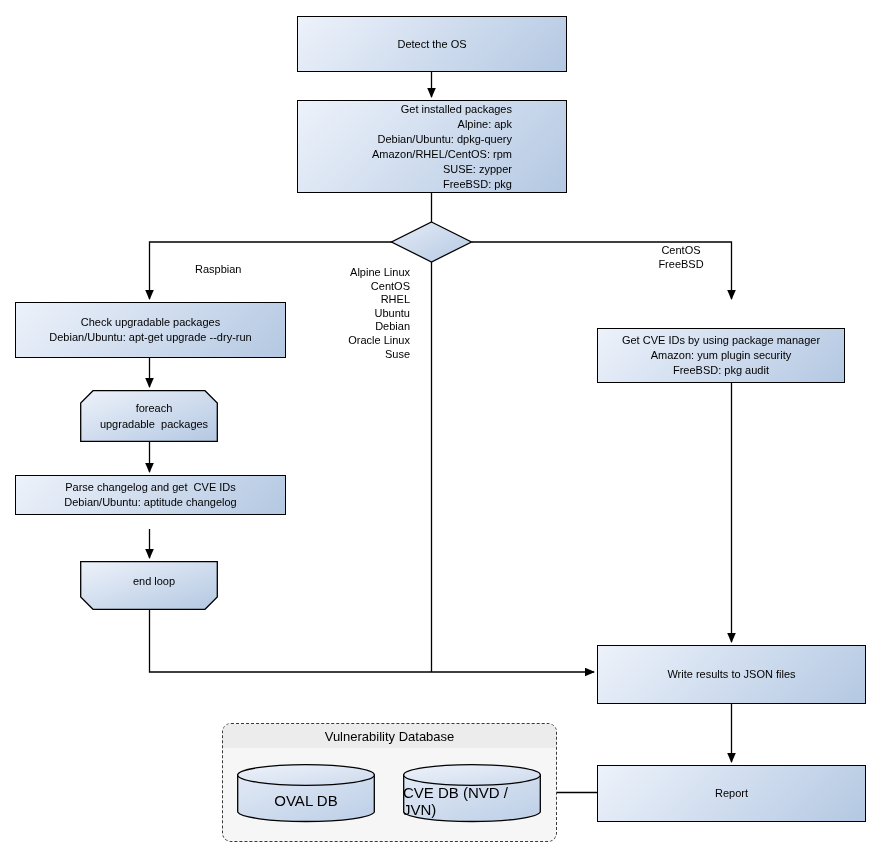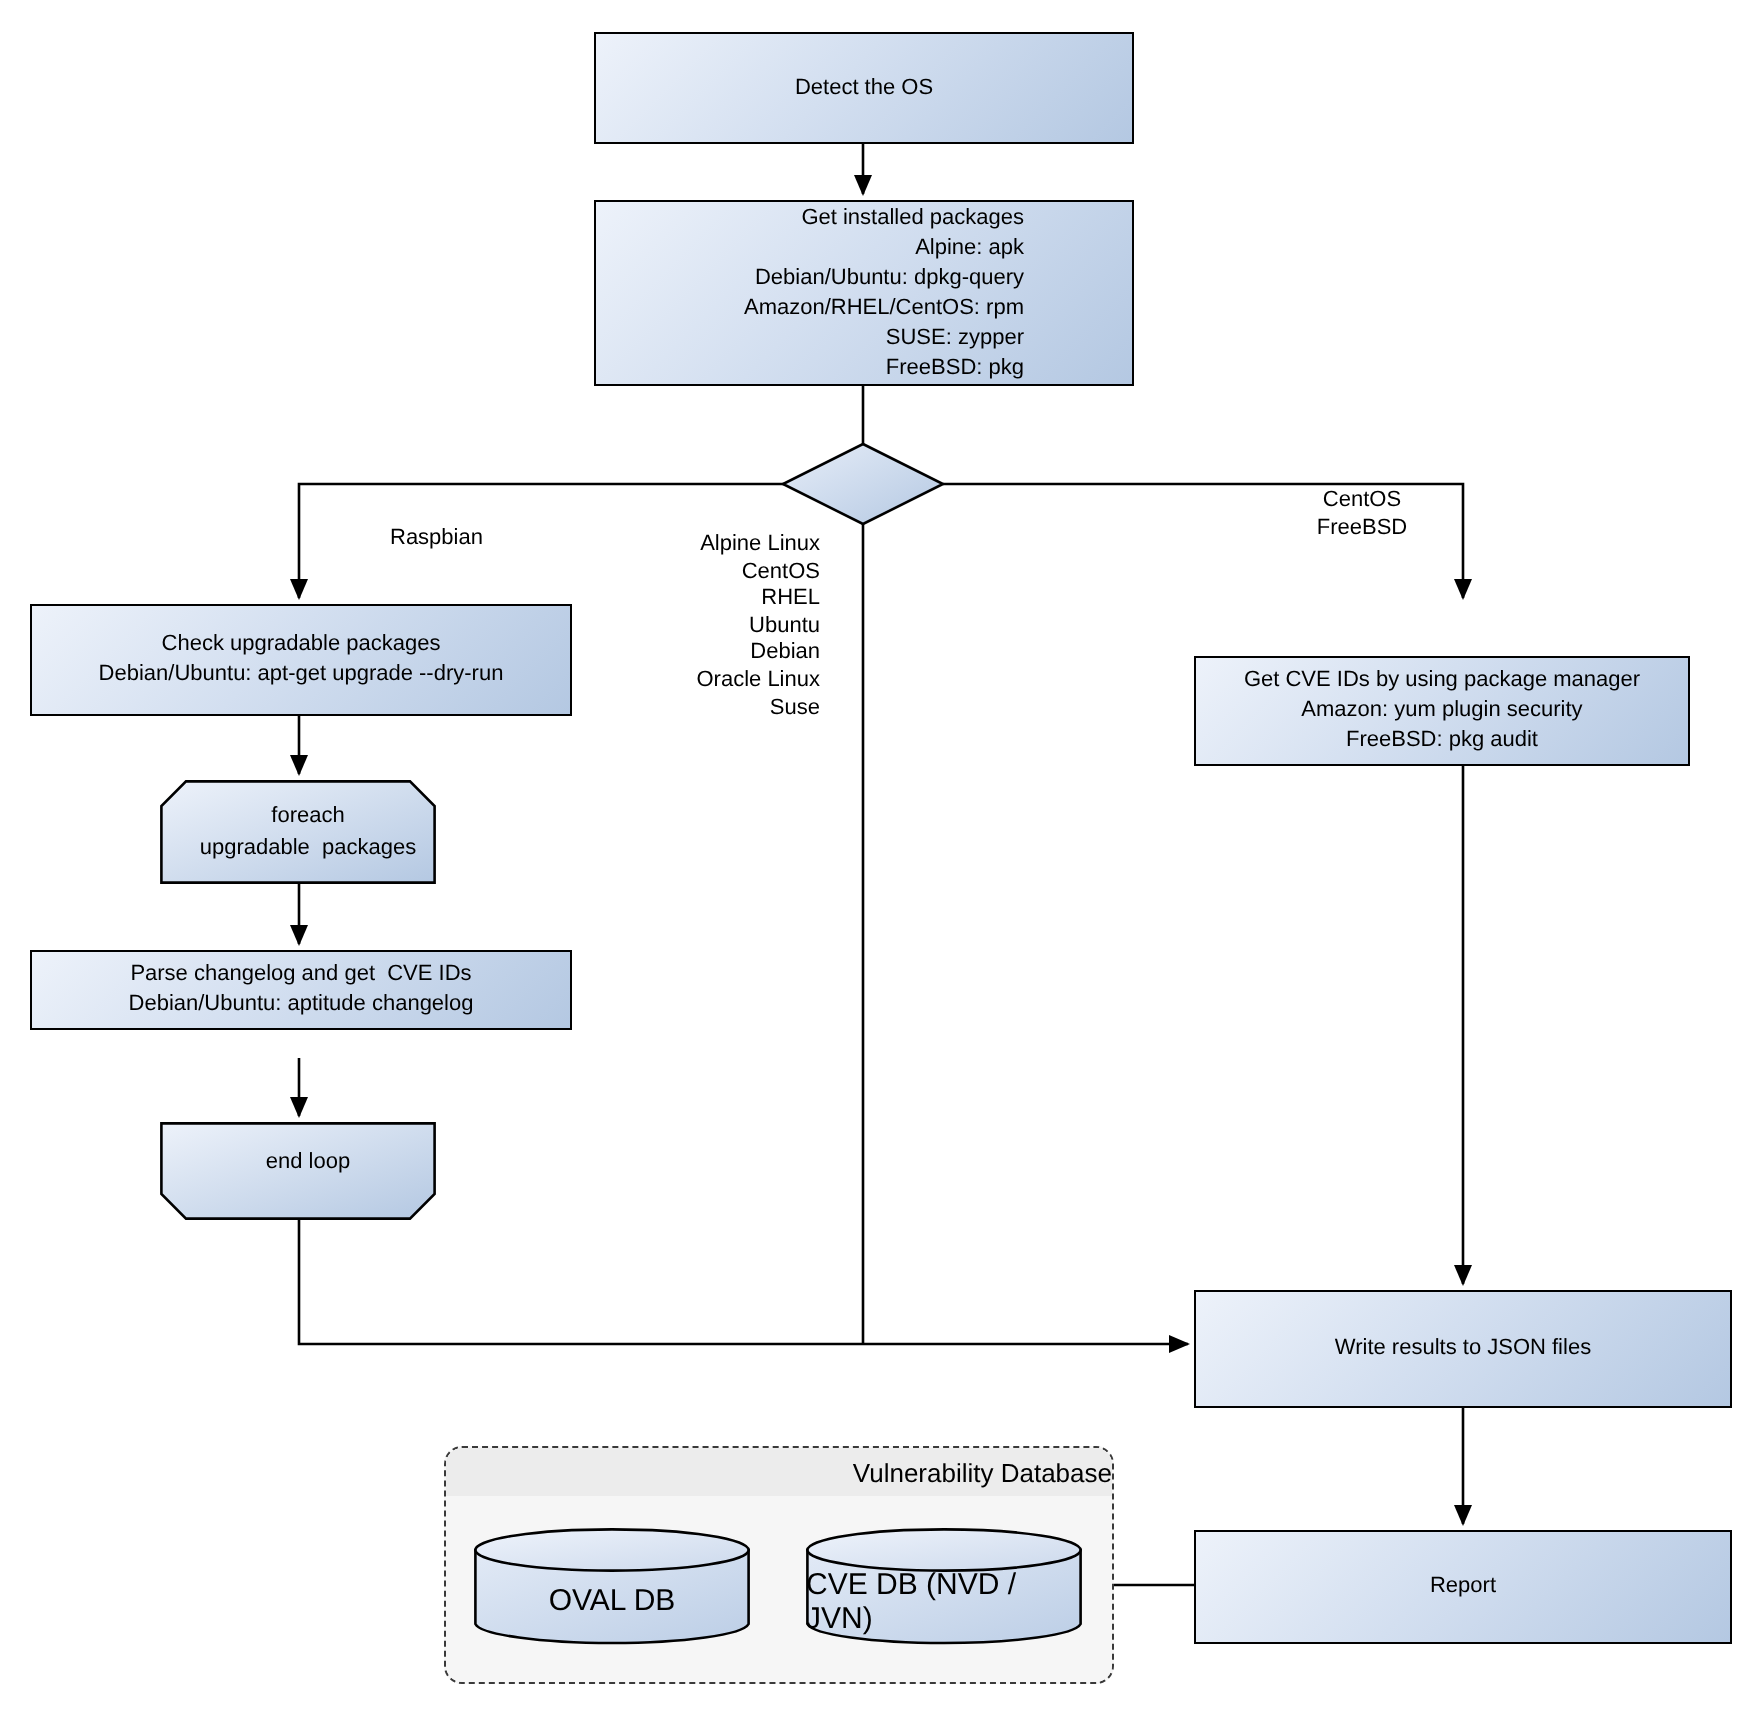--- a/index.html
+++ b/index.html
@@ -40,21 +40,21 @@
     position:absolute;z-index:2;
     box-sizing:border-box;
     border:1.2px dashed #3a3a3a;
     border-radius:9px;
     background:#f6f6f6;
   }
   #vulndb .band{
     height:24px;
     background:#ececec;
     border-radius:8px 8px 0 0;
-    display:flex;align-items:center;justify-content:flex-end;
+    display:flex;align-items:center;justify-content:center;
     font-size:13px;
     padding-right:0;
   }
   .cylinder{position:absolute;z-index:3;}
   .cylinder .label{
     position:absolute;left:0;top:14px;right:0;bottom:0;
     display:flex;align-items:center;justify-content:center;
     font-size:15px;
   }
 </style>

